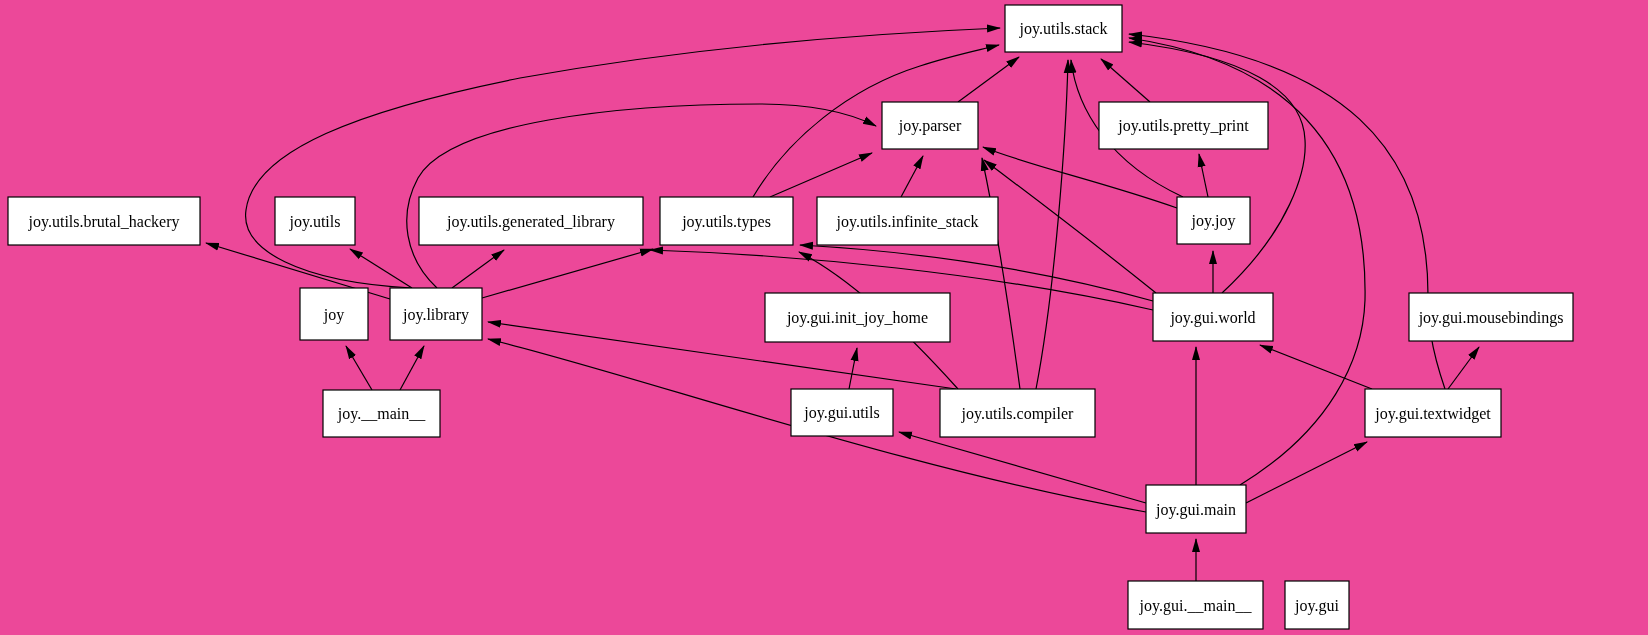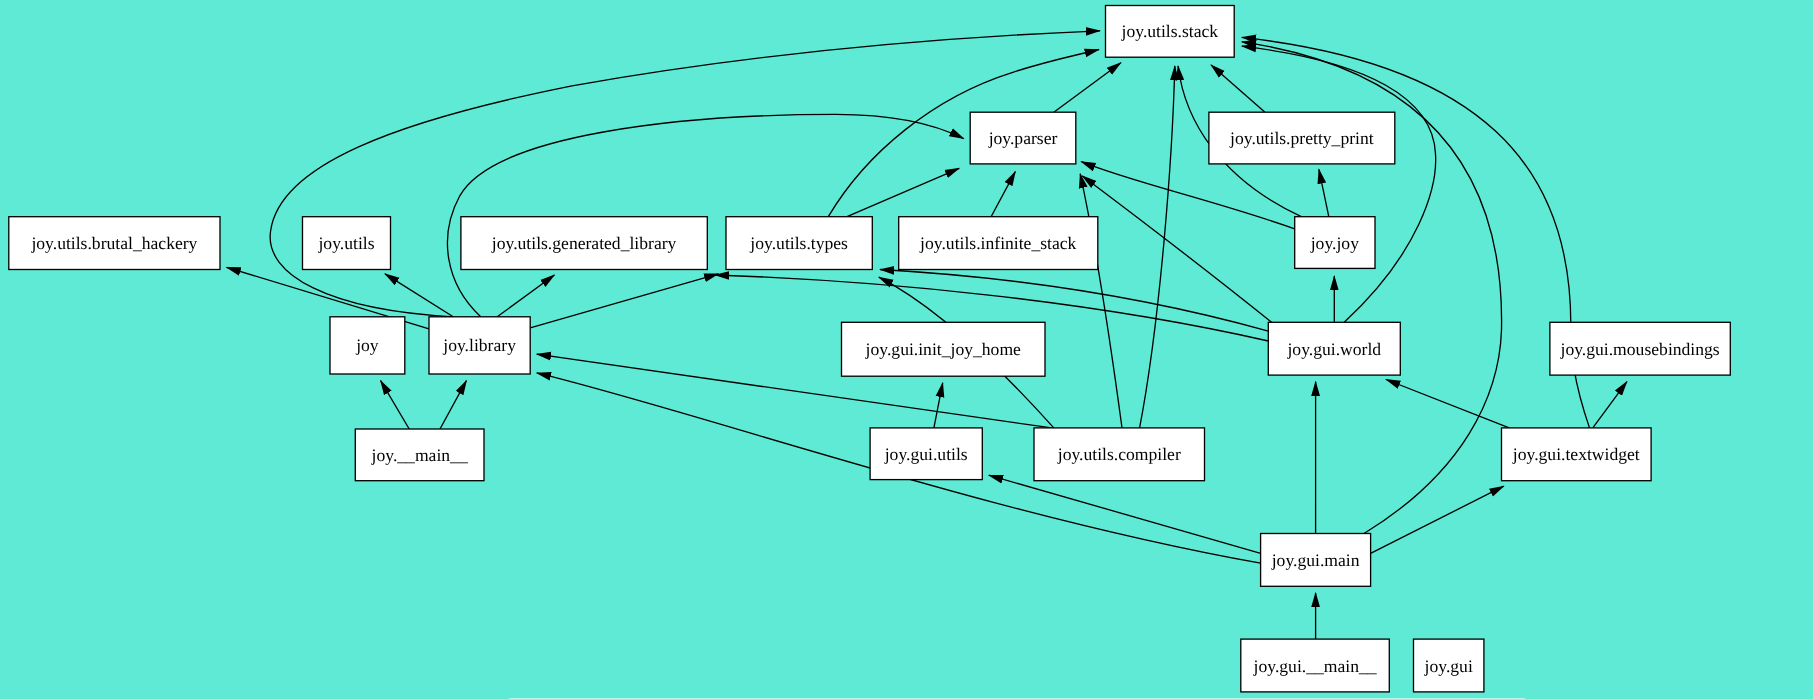--- a/index.html
+++ b/index.html
@@ -5,21 +5,21 @@
 <style>
   html, body {
     margin: 0;
     padding: 0;
     background: #ffffff;
   }
   .graph-canvas {
     width: 1648px;
     height: 635px;
     position: relative;
-    background: #5eead4;
+    background: #ec4899;
     overflow: hidden;
   }
   svg { display: block; }
   .node-rect {
     fill: #ffffff;
     stroke: #000000;
     stroke-width: 1.2;
   }
   .node-label {
     font-family: "Liberation Serif", "DejaVu Serif", serif;

